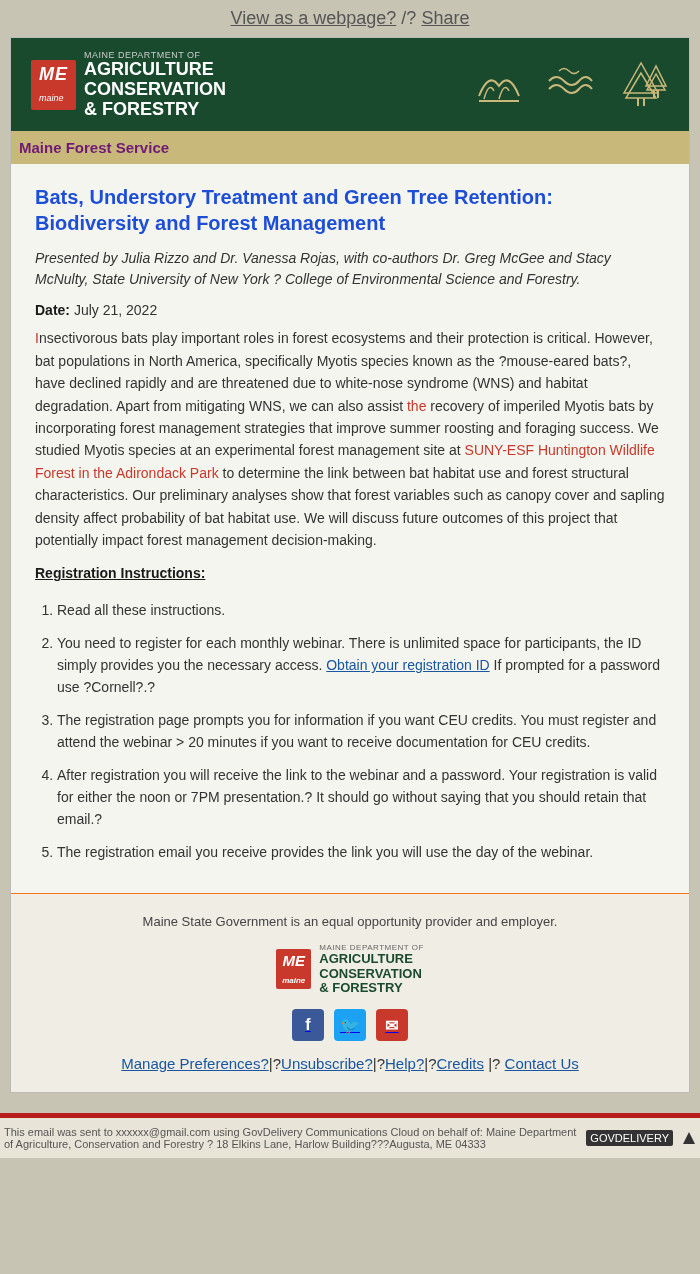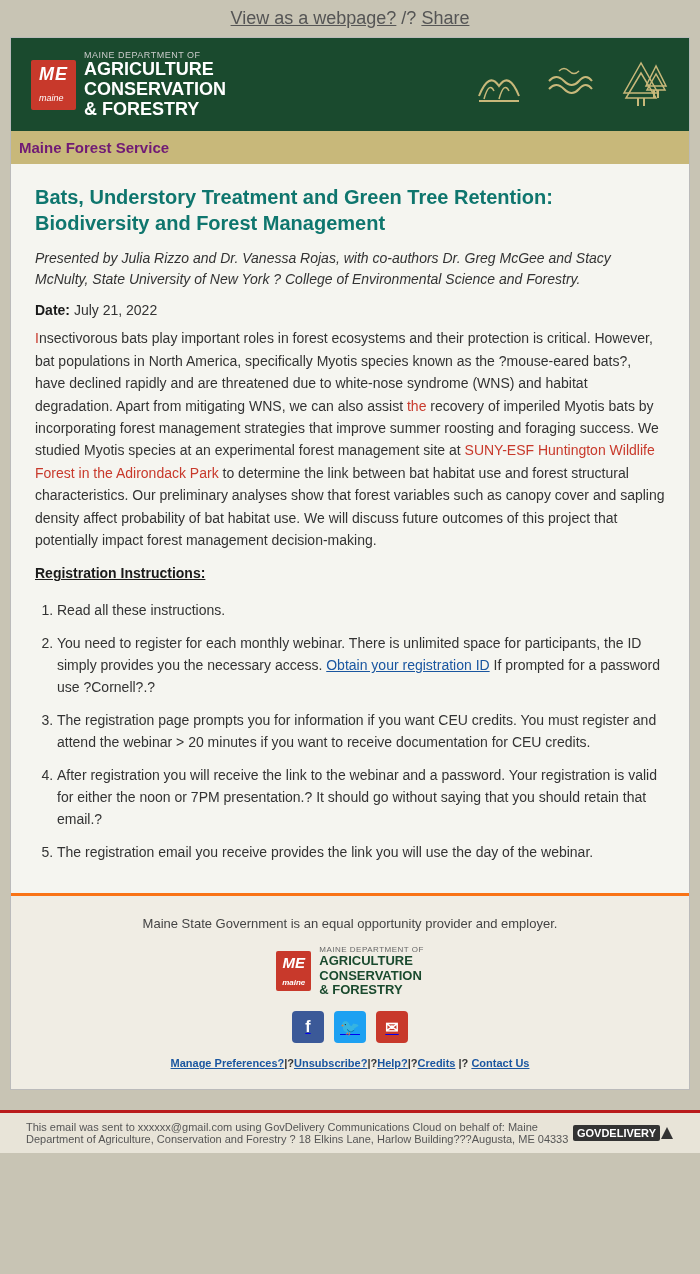--- a/index.html
+++ b/index.html
@@ -94,21 +94,21 @@
       color: #701a75;
     }
     
     .content {
       padding: 20px 24px;
       background: #f5f5f0;
     }
     .content h1 {
       font-size: 20px;
       font-weight: bold;
-      color: #0f766e;
+      color: #1d4ed8;
       margin-bottom: 12px;
       line-height: 1.3;
     }
     .content .presenters {
       font-style: italic;
       color: #333;
       margin-bottom: 10px;
       line-height: 1.5;
     }
     .content .date-line {
@@ -155,21 +155,21 @@
     }
     .content ol li a {
       color: #1a56a0;
       text-decoration: underline;
     }
     
     .footer {
       background: #f0ede4;
       padding: 20px;
       text-align: center;
-      border-top: 3px solid #f97316;
+      border-top: 1px solid #f97316;
     }
     .footer .equal-opp {
       font-size: 13px;
       color: #444;
       margin-bottom: 14px;
     }
     .footer-logo {
       display: flex;
       align-items: center;
       justify-content: center;
@@ -215,46 +215,45 @@
       align-items: center;
       justify-content: center;
       font-weight: bold;
       font-size: 16px;
       color: white;
     }
     .fb { background-color: #3b5998; }
     .tw { background-color: #1da1f2; }
     .em { background-color: #c8392b; }
     .footer-links {
-      font-size: 11px;
-      color: #333;
-      font-weight: bold;
+      font-size: 15px;
+      color: #333;
     }
     .footer-links a {
       color: #1a56a0;
       text-decoration: underline;
     }
     
     .bottom-bar {
       background: #e8e4d8;
-      padding: 8px 26px;
+      padding: 8px 4px;
       font-size: 11px;
       color: #555;
       display: flex;
       align-items: center;
       justify-content: space-between;
-      border-top: 3px solid #b91c1c;
+      border-top: 5px solid #b91c1c;
     }
     .bottom-bar .govdelivery {
-      font-weight: bold;
+      font-weight: normal;
       font-size: 13px;
       color: #333;
       display: flex;
       align-items: center;
-      gap: 0;
+      gap: 9px;
     }
     .govdelivery-badge {
       background: #333;
       color: white;
       padding: 2px 4px;
       font-size: 11px;
       border-radius: 2px;
     }
   </style>
 </head>

